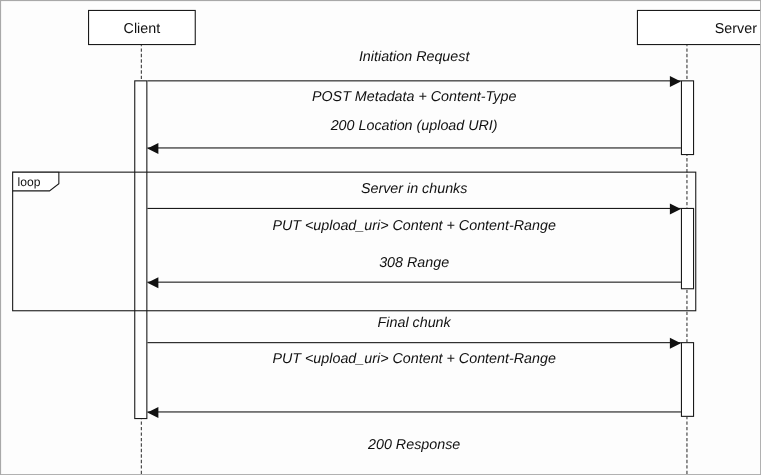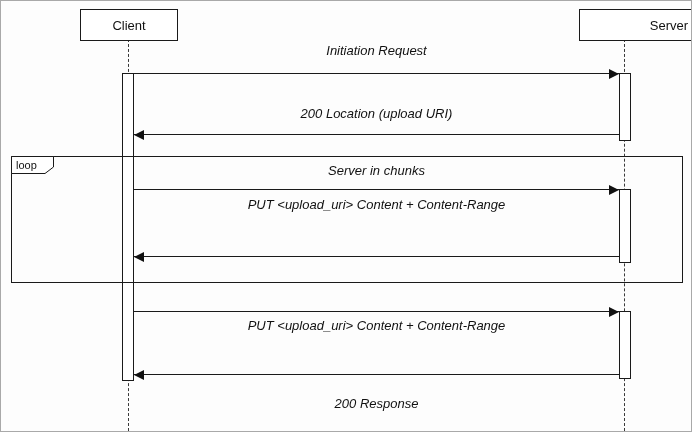--- a/index.html
+++ b/index.html
@@ -102,21 +102,21 @@
   .m-p2-req   { top: 196px; }
   .m-p2-res   { top: 230px; }
   .m-p3-title { top: 284px; }
   .m-p3-req   { top: 317px; }
   .m-p3-res   { top: 347px; margin-top: 48px; }
 
   .loopbox {
     position: absolute;
     left: 10px;
     top: 155px;
-    width: 672px;
+    width: 622px;
     height: 127px;
     border: 1px solid #1a1a1a;
     box-sizing: border-box;
     background: transparent;
     z-index: 4;
   }
   .looptab {
     position: absolute;
     left: -1px;
     top: -1px;
@@ -145,41 +145,44 @@
 
   <div class="activation act-client"></div>
   <div class="activation act-server act-s1"></div>
   <div class="activation act-server act-s2"></div>
   <div class="activation act-server act-s3"></div>
 
   <div class="msg m-p1-title">Initiation Request</div>
   <div class="arrow a1-req">
     <span class="head right"></span>
   </div>
+  <div class="msg m-p1-req">POST Metadata + Content-Type</div>
   <div class="msg m-p1-res">200 Location (upload URI)</div>
   <div class="arrow a1-res">
     <span class="head left"></span>
   </div>
 
   <div class="loopbox">
     <svg class="looptab" width="44" height="19">
       <polygon points="0.5,0.5 42.5,0.5 42.5,11 34,17.5 0.5,17.5" fill="#ffffff" stroke="#1a1a1a"></polygon>
       <text x="5" y="13">loop</text>
     </svg>
   </div>
 
   <div class="msg m-p2-title">Server in chunks</div>
   <div class="arrow a2-req">
     <span class="head right"></span>
   </div>
   <div class="msg m-p2-req">PUT &lt;upload_uri&gt; Content + Content-Range</div>
+  <div class="msg m-p2-res">308 Range</div>
   <div class="arrow a2-res">
     <span class="head left"></span>
   </div>
 
+  <div class="msg m-p3-title">Final chunk</div>
   <div class="arrow a3-req">
     <span class="head right"></span>
   </div>
   <div class="msg m-p3-req">PUT &lt;upload_uri&gt; Content + Content-Range</div>
   <div class="msg m-p3-res">200 Response</div>
   <div class="arrow a3-res">
     <span class="head left"></span>
   </div>
 
 </div>

